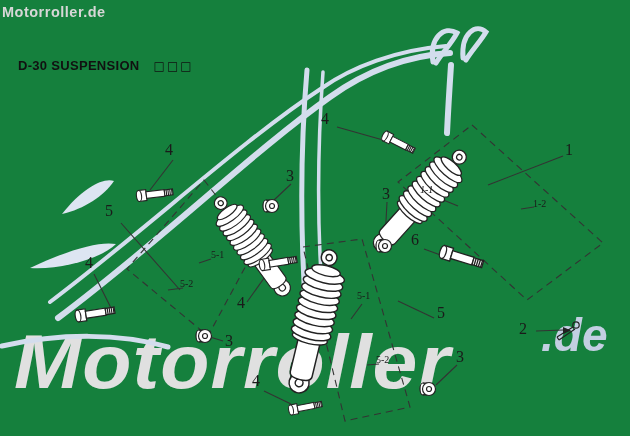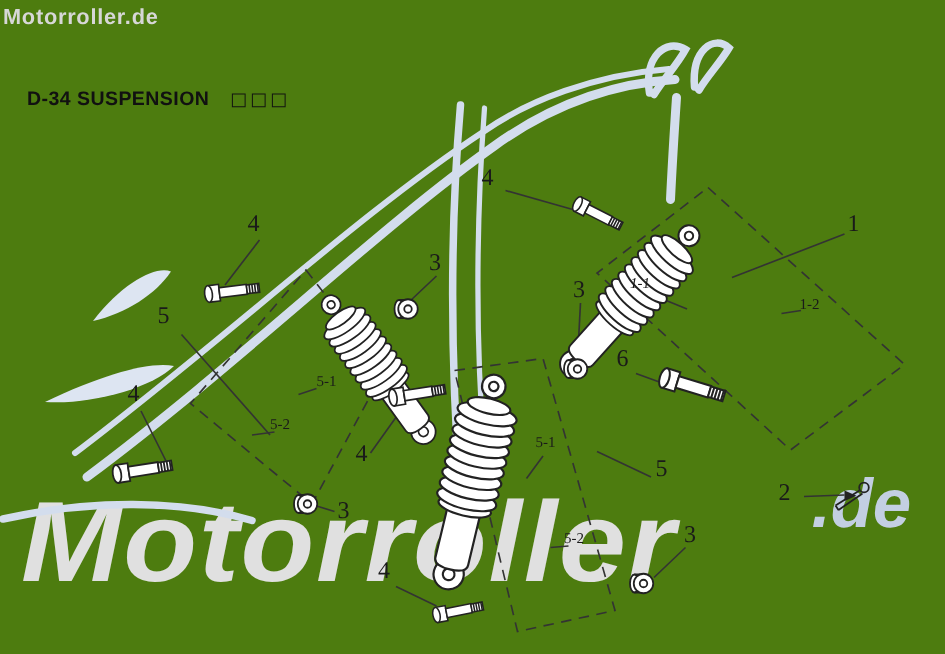--- a/index.html
+++ b/index.html
@@ -1,16 +1,16 @@
 <!DOCTYPE html>
 <html><head>
 <meta charset="utf-8">
 <style>
   html,body{margin:0;padding:0;background:#fff;}
-  .page{position:relative;width:630px;height:436px;background:#4d7c0f;overflow:hidden;
+  .page{position:relative;width:630px;height:436px;background:#15803d;overflow:hidden;
         font-family:"Liberation Sans",sans-serif;}
   
   .wm-small{position:absolute;left:2px;top:4px;font-size:14.5px;font-weight:bold;
             color:#d7d7d7;letter-spacing:.5px;z-index:0;}
   .wm-big{position:absolute;left:14px;top:318px;font-size:76px;font-weight:bold;
           font-style:italic;color:#e0e0e0;letter-spacing:1px;white-space:nowrap;
           transform:scaleX(1.06);transform-origin:left top;z-index:0;}
   .wm-de{position:absolute;left:541px;top:308px;font-size:46px;font-weight:bold;
          font-style:italic;color:#c3cfe2;z-index:0;text-align:right;}
   
@@ -128,21 +128,21 @@
     <use href="#nut" transform="translate(204,336)"></use>
     <use href="#nut" transform="translate(428,389)"></use>
 
     <g stroke="#222" fill="none" stroke-width="1.2">
       <circle cx="576" cy="325" r="3.2"></circle>
       <path d="M573,327 L557,337 M575,329 L559,340 M557,337 L559,340"></path>
     </g>
   </svg>
 
   <div class="heading">
-    <span>D-34 SUSPENSION</span><span class="boxes">□□□</span>
+    <span>D-30 SUSPENSION</span><span class="boxes">□□□</span>
   </div>
 
   <span class="co" style="left:565px;top:141px;">1</span>
   <span class="sub" style="left:420px;top:184px;font-style:italic;">1-1</span>
   <span class="sub" style="left:533px;top:198px;">1-2</span>
   <span class="co" style="left:519px;top:320px;">2</span>
   <span class="co" style="left:286px;top:167px;">3</span>
   <span class="co" style="left:382px;top:185px;">3</span>
   <span class="co" style="left:225px;top:332px;">3</span>
   <span class="co" style="left:456px;top:348px;">3</span>

